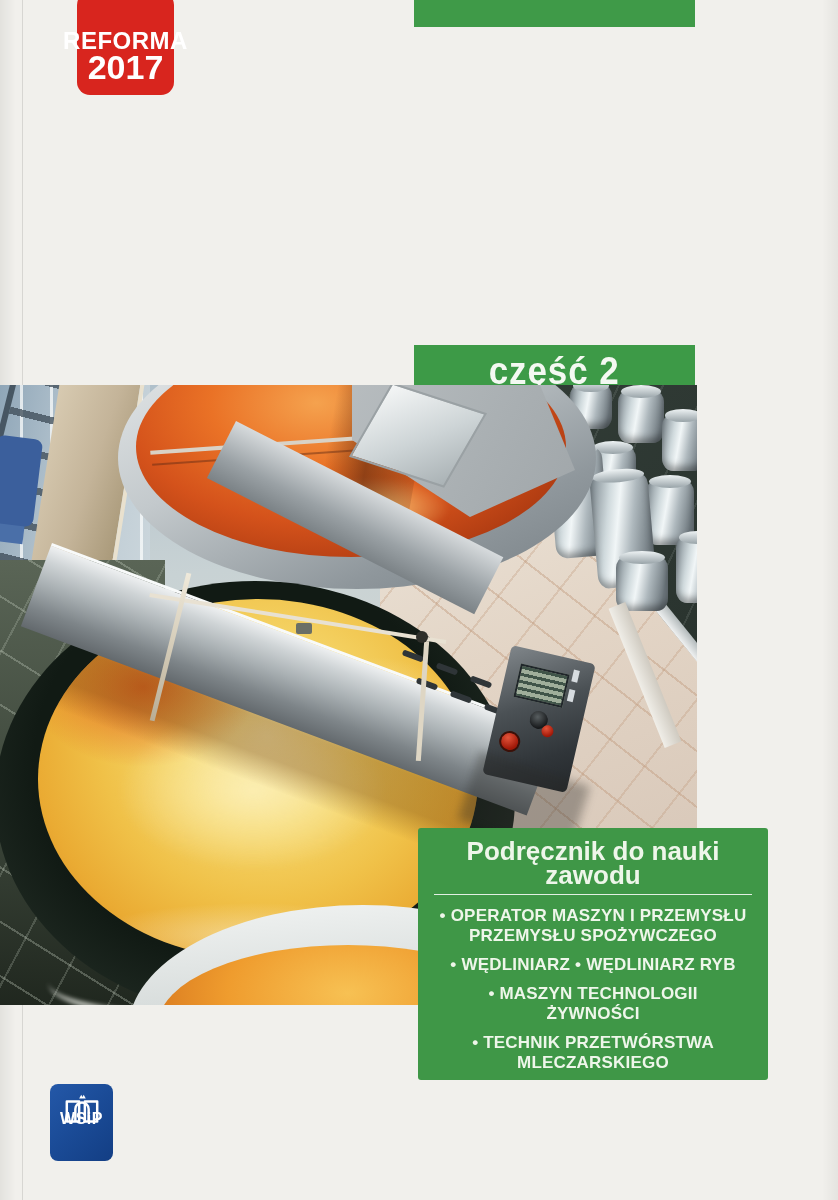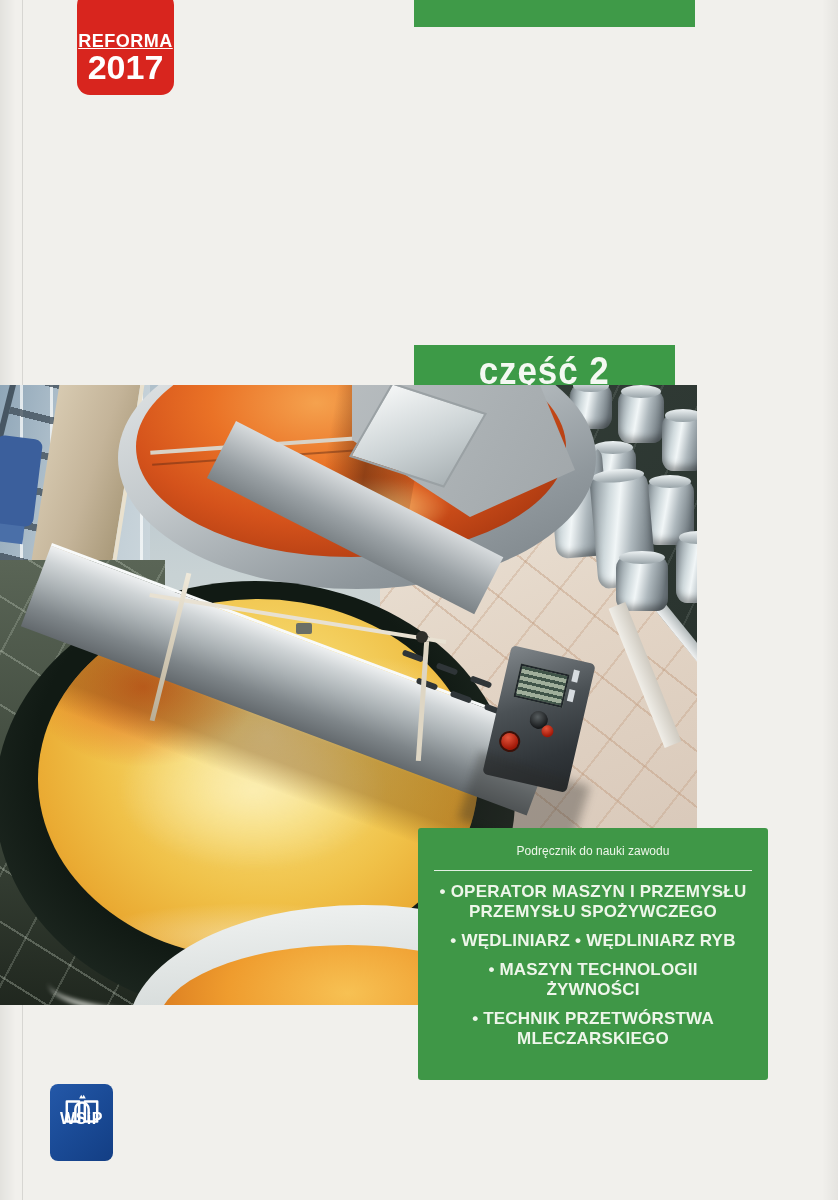--- a/index.html
+++ b/index.html
@@ -7,32 +7,32 @@
   .cover{position:relative;width:838px;height:1200px;margin:0 auto;background:#f1f0ec;overflow:hidden;}
   .spine{position:absolute;left:0;top:0;width:22px;height:100%;background:linear-gradient(90deg,rgba(0,0,0,.06),rgba(0,0,0,0) 70%);border-right:1px solid rgba(0,0,0,.05);}
   .edge-r{position:absolute;right:0;top:0;width:16px;height:100%;background:linear-gradient(270deg,rgba(0,0,0,.05),rgba(0,0,0,0));}
 
   
   .topbar{position:absolute;left:414px;top:0;width:281px;height:27px;background:#3f9a48;}
 
   
   .badge{position:absolute;left:77px;top:-8px;width:97px;height:103px;background:#d8251e;border-radius:13px;
          display:flex;flex-direction:column;justify-content:flex-end;align-items:center;padding-bottom:12px;box-sizing:border-box;color:#fff;}
-  .badge .b1{font-size:18px;font-weight:700;letter-spacing:.5px;line-height:20px;text-decoration:underline;}
+  .badge .b1{font-size:24px;font-weight:700;letter-spacing:.5px;line-height:20px;}
   .badge .b2{font-size:34px;font-weight:700;line-height:32px;}
 
   
   .title{position:absolute;left:20px;right:128px;top:0;height:330px;text-align:right;pointer-events:none;}
   .t-line{position:absolute;right:0;white-space:nowrap;font-weight:700;line-height:1;transform-origin:100% 50%;}
   .t1{top:66px;font-size:76px;color:#262b26;transform:scaleX(.75);padding-right:6px;}
   .t2{top:152px;font-size:72px;color:#4c9b47;letter-spacing:-1px;transform:scaleX(.88);}
   .t3{top:234px;font-size:72px;color:#4c9b47;letter-spacing:-1px;transform:scaleX(.88);}
 
   
-  .part{position:absolute;left:414px;top:345px;width:261px;height:52px;background:#3d9a47;display:flex;align-items:center;justify-content:center;}
+  .part{position:absolute;left:414px;top:345px;width:281px;height:52px;background:#3d9a47;display:flex;align-items:center;justify-content:center;}
   .part span{color:#f4f9f2;font-size:38px;font-weight:700;letter-spacing:1px;transform:scaleX(.92);}
 
   
   .ph{position:absolute;left:0;top:385px;width:697px;height:620px;overflow:hidden;background:linear-gradient(175deg,#aebfca 0%,#c8d2d4 30%,#d5d8d2 60%,#cfd4cf 100%);}
   .ph div{position:absolute;}
   .ph-wall{left:-10px;top:-6px;width:160px;height:300px;background:
       repeating-linear-gradient(90deg,rgba(250,252,252,.75) 0 3px,rgba(0,0,0,0) 3px 30px),
       linear-gradient(100deg,#8aa2b5 0%,#b7c6d0 45%,#cfd9de 100%);}
   .ph-ladder{left:-14px;top:-6px;width:86px;height:215px;transform:rotate(14deg);border-left:6px solid #3f4e5a;border-right:6px solid #55646f;
       background:repeating-linear-gradient(180deg,rgba(62,76,88,.85) 0 7px,rgba(0,0,0,0) 7px 36px);opacity:.9;}
@@ -83,21 +83,21 @@
   .lcd{left:13px;top:16px;width:46px;height:30px;background:repeating-linear-gradient(180deg,rgba(40,62,52,.8) 0 3px,rgba(0,0,0,0) 3px 7px),#9fae9a;border:2px solid #20262a;}
   .knob{left:34px;top:58px;width:18px;height:18px;border-radius:50%;background:radial-gradient(circle at 40% 35%,#585e60,#17191b 70%);}
   .btnr1{left:9px;top:84px;width:17px;height:17px;border-radius:50%;background:radial-gradient(circle at 35% 30%,#e4543a,#a01808 70%);border:2px solid #3c1008;}
   .btnr2{left:48px;top:70px;width:12px;height:12px;border-radius:50%;background:radial-gradient(circle at 35% 30%,#e4543a,#a01808 70%);}
   .sw{left:66px;top:10px;width:6px;height:12px;background:#d7dce0;}
   .sw2{top:30px;}
   .ph-pshadow{left:466px;top:382px;width:116px;height:72px;background:rgba(40,40,36,.35);transform:rotate(18deg);filter:blur(5px);}
 
   
   .info{position:absolute;left:418px;top:828px;width:350px;height:252px;background:#3f9747;border-radius:3px;box-sizing:border-box;padding:11px 14px 0;color:#eef6ea;text-align:center;}
-  .info-h{font-size:12px;font-weight:400;line-height:24px;margin-bottom:7px;}
+  .info-h{font-size:26px;font-weight:700;line-height:24px;margin-bottom:7px;}
   .info-div{border-top:1px solid rgba(255,255,255,.85);margin:0 2px 11px;}
   .item{font-size:17px;font-weight:700;line-height:20px;margin-bottom:9px;letter-spacing:.2px;}
   .item div{white-space:nowrap;}
 
   
   .wsip{position:absolute;left:50px;top:1084px;width:63px;height:77px;border-radius:8px;background:linear-gradient(135deg,#2458a8 0%,#1b4c98 45%,#133e84 100%);
         display:flex;flex-direction:column;align-items:center;justify-content:center;padding-bottom:7px;box-sizing:border-box;}
   .wsip svg{position:absolute;top:9px;left:50%;transform:translateX(-50%);}
   .wsip-name{color:#fff;font-size:16px;font-weight:700;letter-spacing:.5px;line-height:16px;}
 </style>

